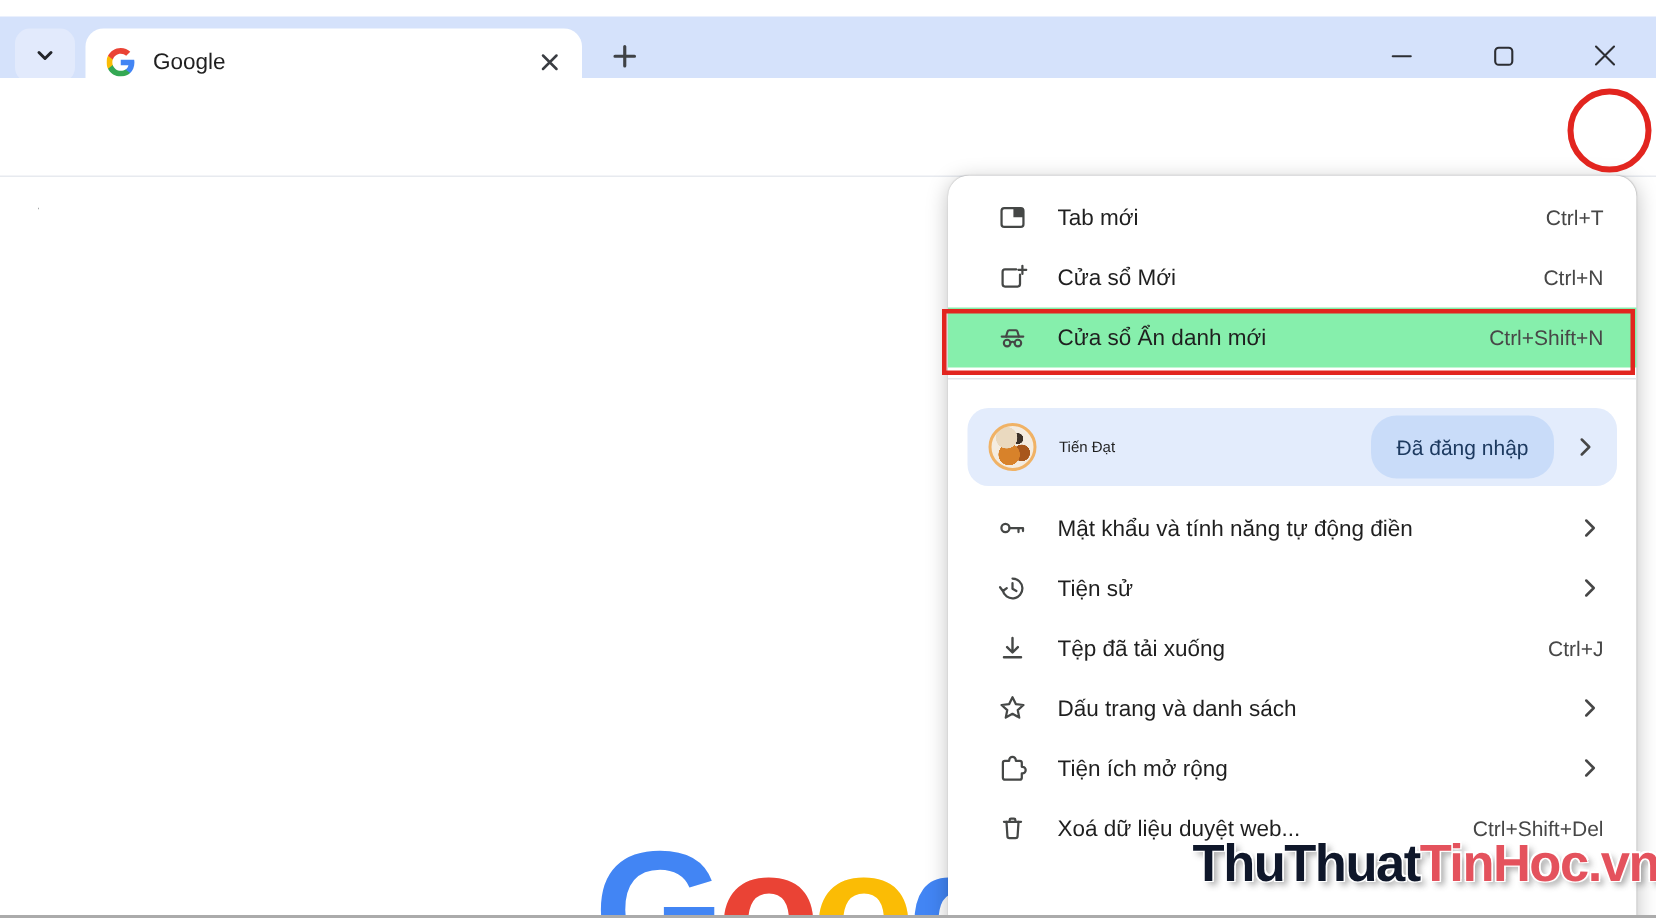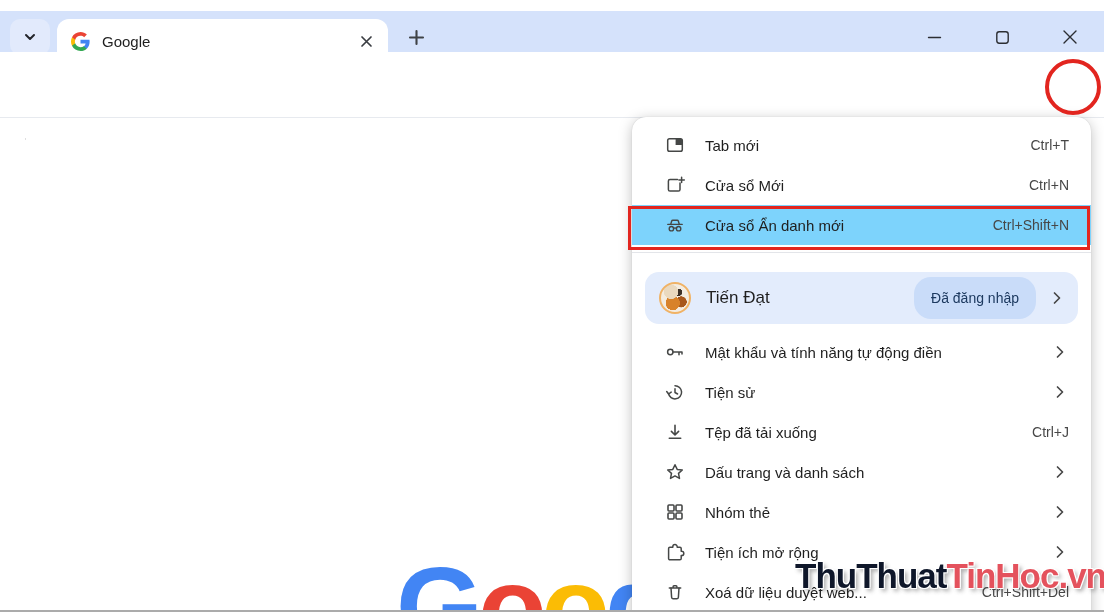--- a/index.html
+++ b/index.html
@@ -54,26 +54,26 @@
 
   
   .menu{position:absolute;left:632px;top:117px;width:459px;height:530px;background:#fff;
     border-radius:14px;box-shadow:0 3px 14px rgba(0,0,0,.25),0 0 1px rgba(0,0,0,.2);
     padding-top:8px;box-sizing:border-box;z-index:5;}
   .menu-row{height:40px;display:flex;align-items:center;padding:0 22px 0 33px;box-sizing:border-box;}
   .menu-row .mi{width:20px;height:20px;display:flex;align-items:center;justify-content:center;flex:none;}
   .menu-row .ml{margin-left:20px;font-size:15px;color:#1f1f1f;white-space:nowrap;}
   .menu-row .ms{margin-left:auto;font-size:14px;color:#474747;white-space:nowrap;}
   .menu-row .mc{margin-left:auto;width:18px;height:18px;display:flex;align-items:center;justify-content:center;}
-  .row-incognito{background:#7dd3fc;}
+  .row-incognito{background:#86efac;}
   .menu-sep{height:1px;background:#e3e5e9;margin-top:7px;}
   .profile-row{margin:19px 13px 0 13px;height:52px;border-radius:14px;background:#e3ecfc;
     display:flex;align-items:center;padding:0 12px 0 14px;box-sizing:border-box;}
   .profile-avatar{width:32px;height:32px;flex:none;}
-  .profile-name{margin-left:15px;font-size:17px;color:#1f1f1f;}
+  .profile-name{margin-left:15px;font-size:10px;color:#1f1f1f;}
   .signin-badge{margin-left:auto;height:34px;border-radius:17px;background:#c9dcf9;color:#1d3a60;
     font-size:14px;display:flex;align-items:center;padding:4px 17px;}
   .profile-row .mc{margin-left:12px;width:18px;height:18px;display:flex;align-items:center;justify-content:center;}
   .menu-items{margin-top:8px;}
 
   
   .anno-box{position:absolute;left:628px;top:206px;width:456px;height:38px;border:3px solid #e2251f;
     z-index:6;pointer-events:none;}
   .anno-ring{position:absolute;left:1045px;top:59px;width:56px;height:56px;border-radius:50%;
     border:4px solid #e2251f;box-sizing:border-box;z-index:6;pointer-events:none;}
@@ -340,38 +340,20 @@
           </svg>
       </span>
       <span class="ml">Dấu trang và danh sách</span>
       <span class="mc">
         <svg width="16" height="16" viewBox="0 0 16 16">
             <path d="M5.5 3l5 5-5 5" fill="none" stroke="#474747" stroke-width="1.7" stroke-linecap="round" stroke-linejoin="round"></path>
           </svg>
       </span>
     </div>
 
-    <div class="menu-row">
-      <span class="mi">
-        <svg width="20" height="20" viewBox="0 0 20 20">
-            <g fill="none" stroke="#454746" stroke-width="1.6">
-              <rect x="3" y="3" width="6" height="6" rx="1"></rect>
-              <rect x="11" y="3" width="6" height="6" rx="1"></rect>
-              <rect x="3" y="11" width="6" height="6" rx="1"></rect>
-              <rect x="11" y="11" width="6" height="6" rx="1"></rect>
-            </g>
-          </svg>
-      </span>
-      <span class="ml">Nhóm thẻ</span>
-      <span class="mc">
-        <svg width="16" height="16" viewBox="0 0 16 16">
-            <path d="M5.5 3l5 5-5 5" fill="none" stroke="#474747" stroke-width="1.7" stroke-linecap="round" stroke-linejoin="round"></path>
-          </svg>
-      </span>
-    </div>
 
     <div class="menu-row">
       <span class="mi">
         <svg width="20" height="20" viewBox="0 0 20 20">
             <path d="M4.9 5.2h2.9v-.4a2.2 2.2 0 014.4 0v.4h2.7c.7 0 1.3.6 1.3 1.3v2.7h.4a2.2 2.2 0 010 4.4h-.4v2.9c0 .7-.6 1.3-1.3 1.3H4.9c-.7 0-1.3-.6-1.3-1.3V6.5c0-.7.6-1.3 1.3-1.3z" fill="none" stroke="#454746" stroke-width="1.5" stroke-linejoin="round"></path>
           </svg>
       </span>
       <span class="ml">Tiện ích mở rộng</span>
       <span class="mc">
         <svg width="16" height="16" viewBox="0 0 16 16">

